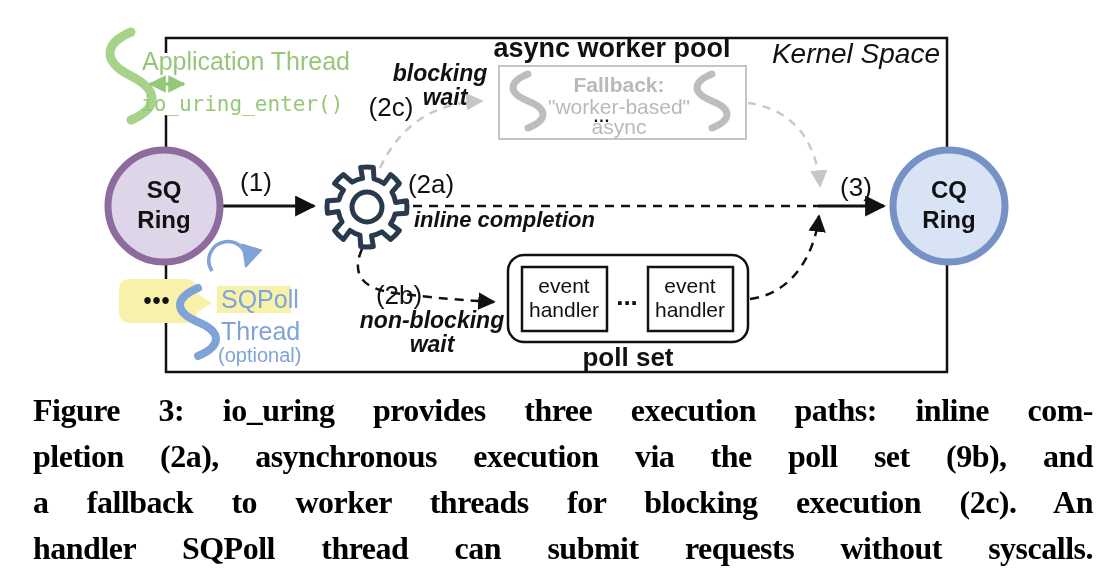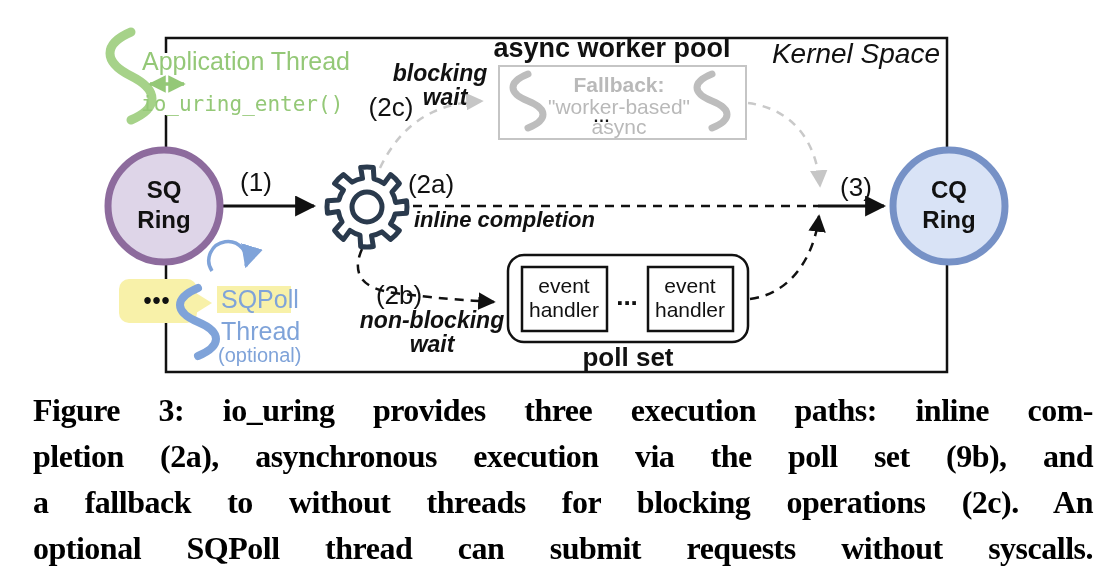--- a/index.html
+++ b/index.html
@@ -118,16 +118,16 @@
     <path d="M212,271 A19,19 0 1 1 246,266" fill="none" stroke="#7fa3d9" stroke-width="3.5" marker-end="url(#mBlue)"></path>
     <rect x="217" y="286" width="74" height="27" fill="#f8f1a9"></rect>
     <text class="blue" x="221" y="308" font-size="25">SQPoll</text>
     <text class="blue" x="221" y="340" font-size="25">Thread</text>
     <text class="blue" x="218" y="362" font-size="20">(optional)</text>
   </svg>
 
   <div class="caption">
     <div class="line">Figure 3: io_uring provides three execution paths: inline com-</div>
     <div class="line">pletion (2a), asynchronous execution via the poll set (9b), and</div>
-    <div class="line">a fallback to without threads for blocking operations (2c). An</div>
-    <div class="line">optional SQPoll thread can submit requests without syscalls.</div>
+    <div class="line">a fallback to worker threads for blocking execution (2c). An</div>
+    <div class="line">handler SQPoll thread can submit requests without syscalls.</div>
   </div>
 </div>
 
 </body></html>

